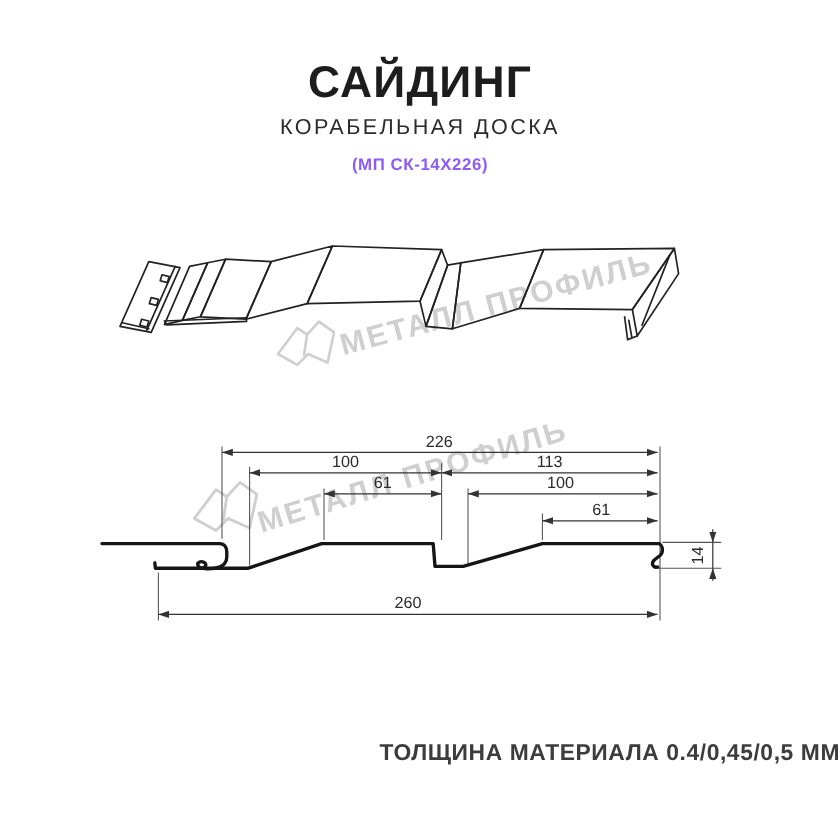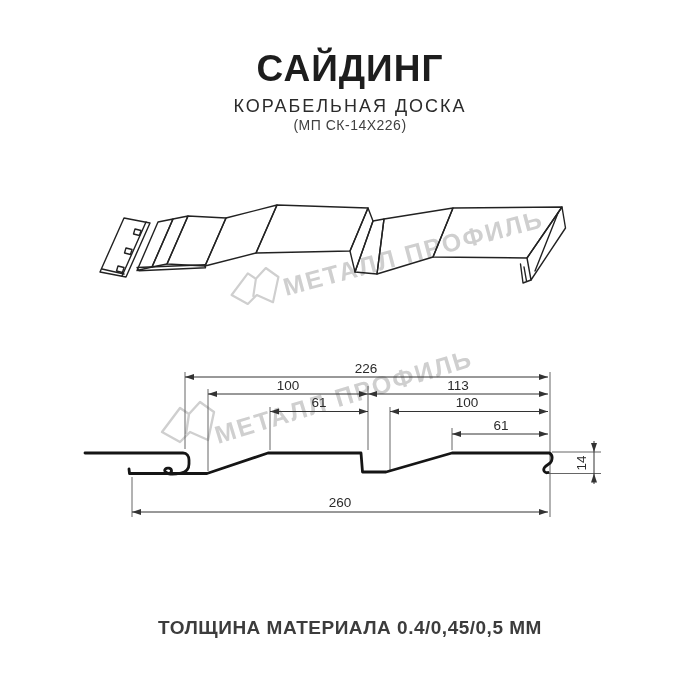--- a/index.html
+++ b/index.html
@@ -1,22 +1,22 @@
 <!DOCTYPE html>
 <html><head>
 <meta charset="utf-8">
 <style>
   html,body{margin:0;padding:0;background:#fff;}
   .page{position:relative;width:700px;height:700px;background:#ffffff;overflow:hidden;
         font-family:"Liberation Sans",sans-serif;border-radius:30px;}
   .header{position:absolute;top:50px;left:0;right:0;text-align:center;}
   .title{font-size:37px;font-weight:800;letter-spacing:1px;color:#1d1d1d;line-height:1.05;}
   .subtitle{margin-top:7px;font-size:18px;font-weight:400;letter-spacing:2px;color:#2b2b2b;}
-  .code{margin-top:0;font-size:14px;font-weight:400;letter-spacing:.5px;color:#404040;}
-  .footer{position:absolute;top:617px;left:0;right:0;text-align:center;
+  .code{margin-top:12px;font-size:14px;font-weight:700;letter-spacing:.5px;color:#8b5cf6;}
+  .footer{position:absolute;top:617px;left:0;right:0;text-align:right;
           font-size:19px;font-weight:600;letter-spacing:.5px;color:#3c3c3c;}
   svg.scene{position:absolute;left:0;top:0;}
   
   .fill-layer{fill:#ffffff;stroke:none;}
   .stroke-layer{fill:none;stroke:#222222;stroke-width:1.4;stroke-linejoin:round;stroke-linecap:round;}
   
   .wm-text{font-family:"Liberation Sans",sans-serif;font-size:25px;font-weight:700;
            letter-spacing:2px;fill:#cfcfcf;}
   .wm-logo{fill:none;stroke:#cfcfcf;stroke-width:2.4;stroke-linejoin:round;}
   

